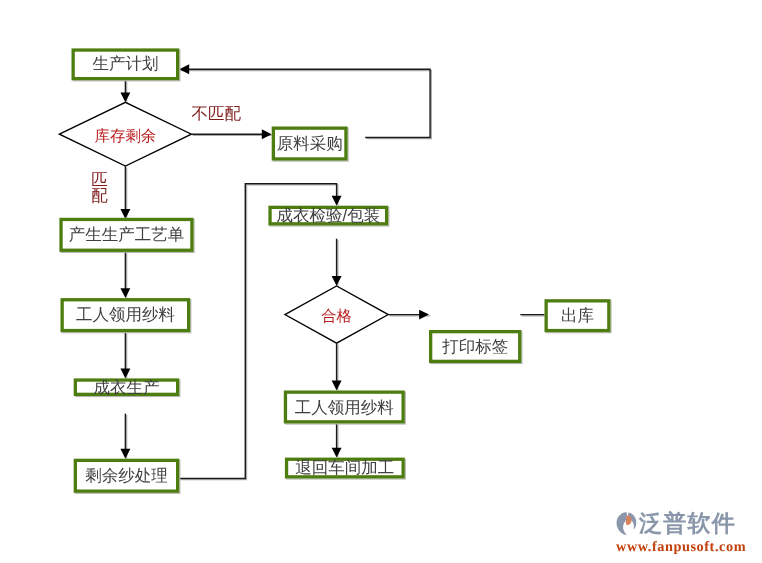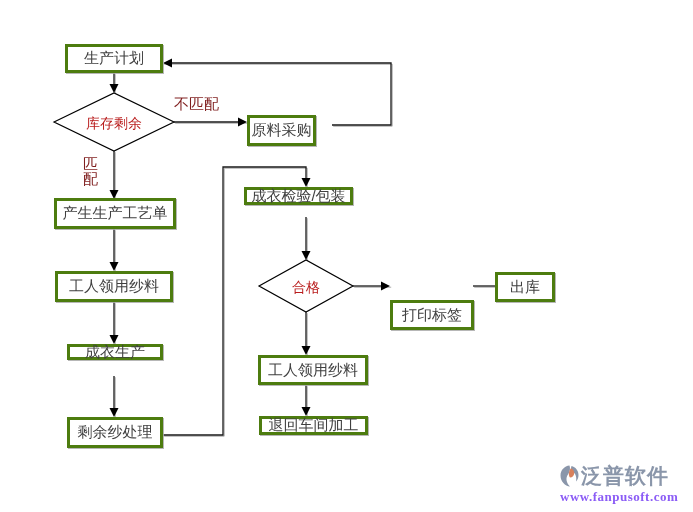--- a/index.html
+++ b/index.html
@@ -35,21 +35,21 @@
   .elabel.wrap{white-space:normal;word-break:break-all;text-align:center;}
   .watermark{position:absolute;left:560px;top:462px;width:128px;}
   .wm-row{display:flex;align-items:center;gap:2px;}
   .wm-brand{
     font-size:21px;font-weight:bold;letter-spacing:1px;
     color:#8a96aa;white-space:nowrap;
   }
   .wm-url{
     font-family:"Liberation Serif","DejaVu Serif",serif;
     font-size:13px;font-weight:bold;letter-spacing:.5px;
-    color:#8b5cf6;margin-top:-1px;white-space:nowrap;
+    color:#c2410c;margin-top:-1px;white-space:nowrap;
   }
 </style>
 </head>
 <body>
 
 <div class="canvas">
 
   <svg class="edges" width="693" height="512" viewBox="0 0 693 512">
 
     <g fill="none" stroke="#aaaaaa" stroke-width="1" transform="translate(1.2,1.2)">

